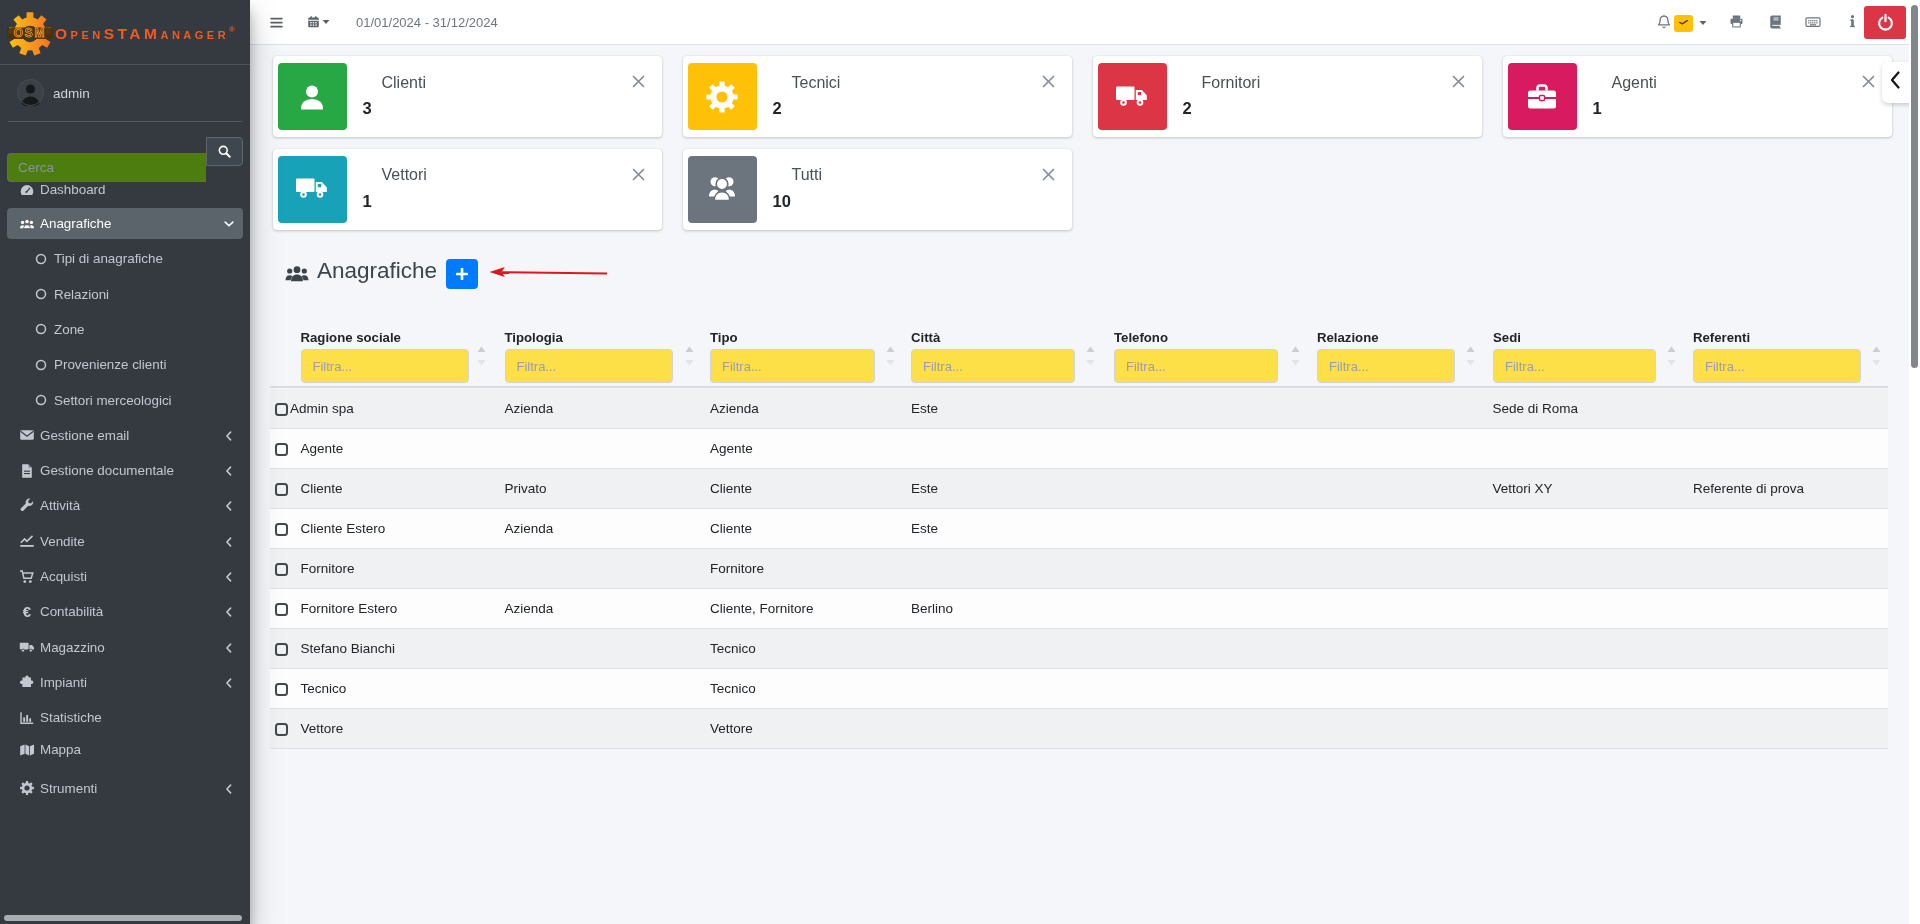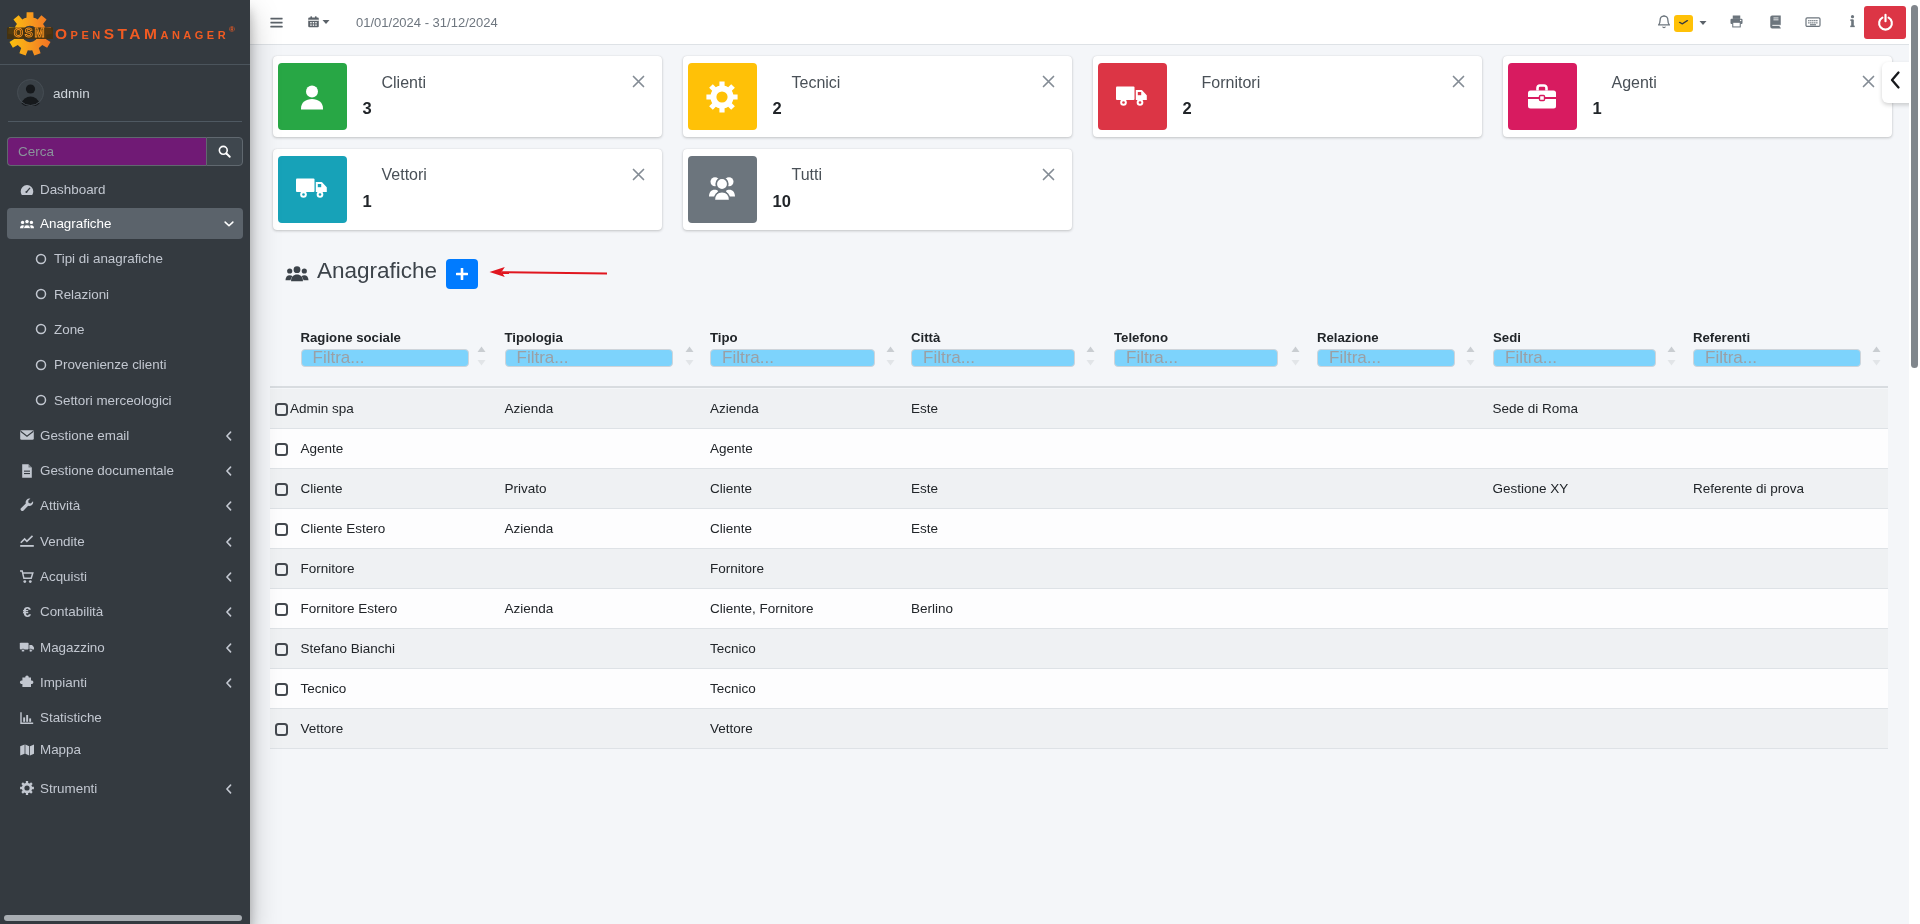--- a/index.html
+++ b/index.html
@@ -5,21 +5,21 @@
 html,body { width:1920px; height:924px; overflow:hidden; font-family:"Liberation Sans",sans-serif; background:#f4f6f9; position:relative; }
 
 #sidebar { position:absolute; left:0; top:0; width:250px; height:924px; background:#343a40; box-shadow:0 14px 28px rgba(0,0,0,.25),0 10px 10px rgba(0,0,0,.22); z-index:5; }
 #brand { position:absolute; left:0; top:0; width:250px; height:65px; border-bottom:1px solid #4b545c; }
 #brandtxt { position:absolute; left:55px; top:25px; font-weight:bold; font-variant:small-caps; font-size:15.5px; letter-spacing:3.5px; color:#f15b22; white-space:nowrap; }
 #reg { font-size:8px; vertical-align:7px; letter-spacing:0; font-variant:normal; }
 #userpanel { position:absolute; left:0; top:66px; width:250px; height:56px; }
 #updiv { position:absolute; left:8px; top:121px; width:234px; height:1px; background:#4f5962; }
 #uname { position:absolute; left:53px; top:20px; color:#ced4da; font-size:13.5px; }
 #search { position:absolute; left:7px; top:136.5px; width:236px; height:29px; }
-#sinput { position:absolute; left:0; top:0; width:199px; height:29px; background:#701a75; border:1px solid #60686f; border-right:none; border-radius:4px 0 0 4px; color:#fff; font-size:13.5px; padding:0 10px; font-family:"Liberation Sans",sans-serif; }
+#sinput { position:absolute; left:0; top:16px; width:199px; height:29px; background:#4d7c0f; border:1px solid #60686f; border-right:none; border-radius:4px 0 0 4px; color:#fff; font-size:13.5px; padding:0 10px; font-family:"Liberation Sans",sans-serif; }
 #sinput::placeholder { color:#8a939b; opacity:1; }
 #sbtn { position:absolute; left:199px; top:0; width:37px; height:29px; background:#3f474e; border:1px solid #60686f; border-radius:0 4px 4px 0; }
 .nav-item { position:absolute; left:7px; width:236px; height:31px; display:flex; align-items:center; color:#c2c7d0; font-size:13.4px; border-radius:4px; }
 .nav-item.active { background:#5b636b; }
 .nico { width:16px; margin-left:12px; display:flex; justify-content:center; }
 .nico.sub { margin-left:26px; }
 .ntxt { margin-left:5px; }
 .nchev { position:absolute; right:7px; top:9px; }
 #hscroll { position:absolute; left:4px; top:915px; width:238px; height:6px; border-radius:3px; background:#a8adb2; }
 
@@ -33,21 +33,21 @@
 .infobox { position:absolute; width:389px; height:81px; background:#fff; border-radius:4px; box-shadow:0 0 1px rgba(0,0,0,.13), 0 1px 3px rgba(0,0,0,.2); }
 .ibicon { position:absolute; left:5px; top:7px; width:69px; height:67px; border-radius:4px; display:flex; align-items:center; justify-content:center; }
 .ibtitle { position:absolute; left:90px; top:17.5px; font-size:16px; color:#495057;margin-left:19px; }
 .ibnum { position:absolute; left:90px; top:43px; font-size:16.5px; font-weight:bold; color:#212529; }
 .ibx { position:absolute; right:17px; top:19px; }
 
 #hdrtxt { position:absolute; left:317px; top:258px; font-size:22.5px; color:#3c434a; }
 #plusbtn { position:absolute; left:446px; top:258.5px; width:32px; height:30px; background:#007bff; border-radius:4px; display:flex; align-items:center; justify-content:center; }
 
 .th { position:absolute; top:330px; font-size:13.2px; font-weight:bold; color:#212529; }
-.filt { position:absolute; top:349px; height:18px; border:1px solid #ced4da; border-radius:4px; background:#7dd3fc; font-size:17px; color:#495057; padding:0 11px; font-family:"Liberation Sans",sans-serif; }
+.filt { position:absolute; top:349px; height:34px; border:1px solid #ced4da; border-radius:4px; background:#fde047; font-size:13px; color:#495057; padding:0 11px; font-family:"Liberation Sans",sans-serif; }
 .filt::placeholder { color:#9aa0a6; opacity:1; }
 #theadline { position:absolute; left:270px; top:386px; width:1618px; height:2px; background:#d8dce0; }
 
 .row { position:absolute; left:270px; width:1618px; height:40px; border-bottom:1px solid #dee2e6; }
 .cb { position:absolute; left:5px; top:14px; width:13px; height:13px; border:2px solid #43484e; border-radius:3.5px; }
 .td { position:absolute; top:12px; font-size:13.5px; color:#212529; white-space:nowrap; }
 </style></head>
 <body>
 <div id="navbar"></div>
 <svg style="position:absolute;left:270px;top:16px" width="13" height="13" viewBox="0 0 16 16">
@@ -528,21 +528,21 @@
     <span class="cb"></span>
     <span class="td" style="left:30.5px">Agente</span>
     <span class="td" style="left:440px">Agente</span>
   </div>
 <div class="row" style="top:469px;background:#eff1f3">
     <span class="cb"></span>
     <span class="td" style="left:30.5px">Cliente</span>
     <span class="td" style="left:234.5px">Privato</span>
     <span class="td" style="left:440px">Cliente</span>
     <span class="td" style="left:641px">Este</span>
-    <span class="td" style="left:1222.5px">Gestione XY</span>
+    <span class="td" style="left:1222.5px">Vettori XY</span>
     <span class="td" style="left:1423px">Referente di prova</span>
   </div>
 <div class="row" style="top:509px;background:#fdfdfe">
     <span class="cb"></span>
     <span class="td" style="left:30.5px">Cliente Estero</span>
     <span class="td" style="left:234.5px">Azienda</span>
     <span class="td" style="left:440px">Cliente</span>
     <span class="td" style="left:641px">Este</span>
   </div>
 <div class="row" style="top:549px;background:#eff1f3">

